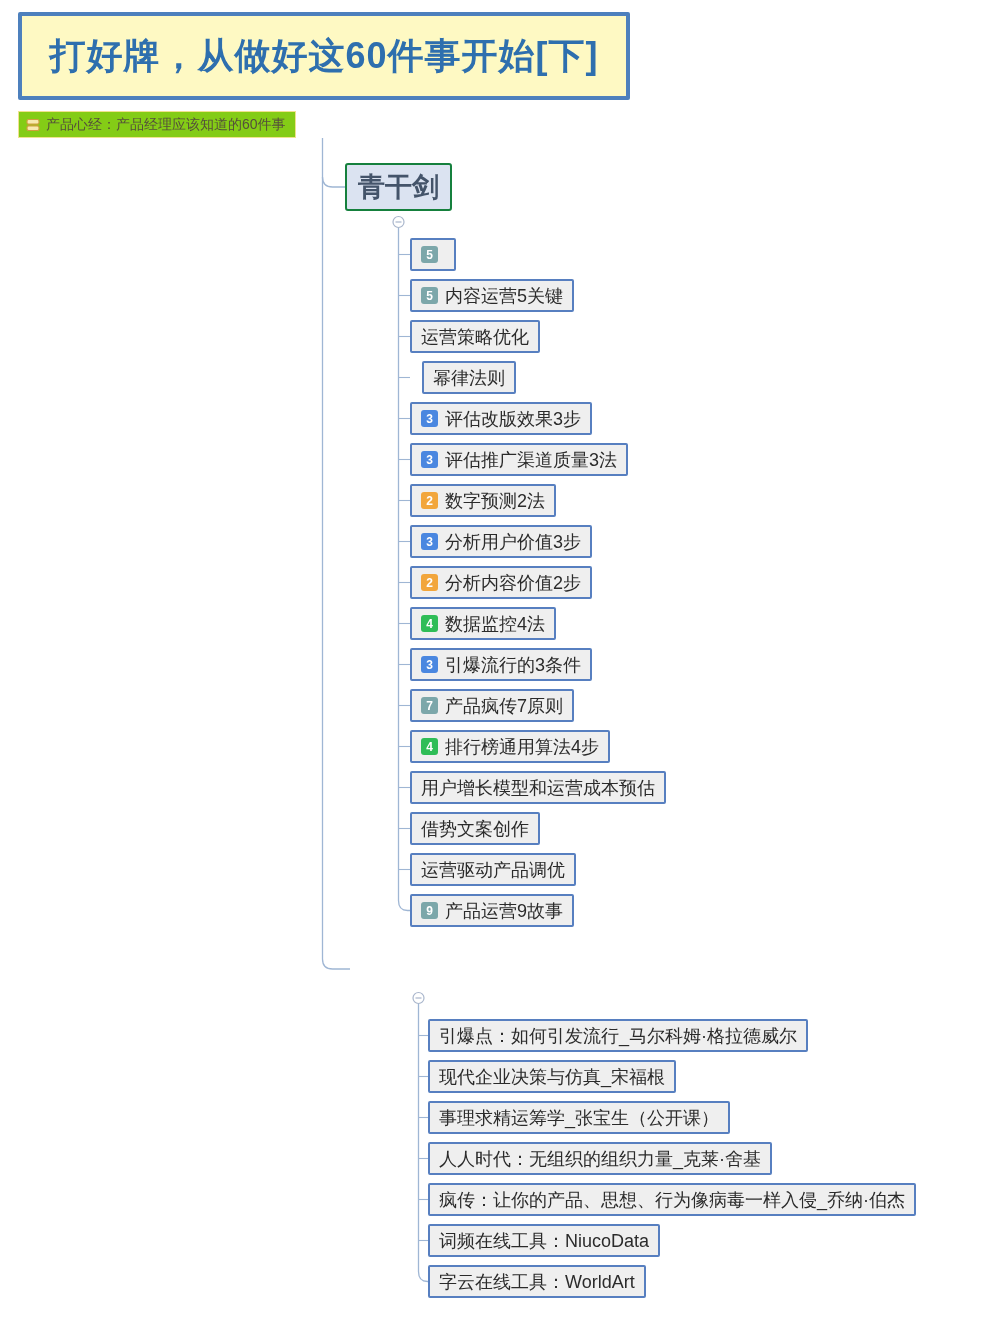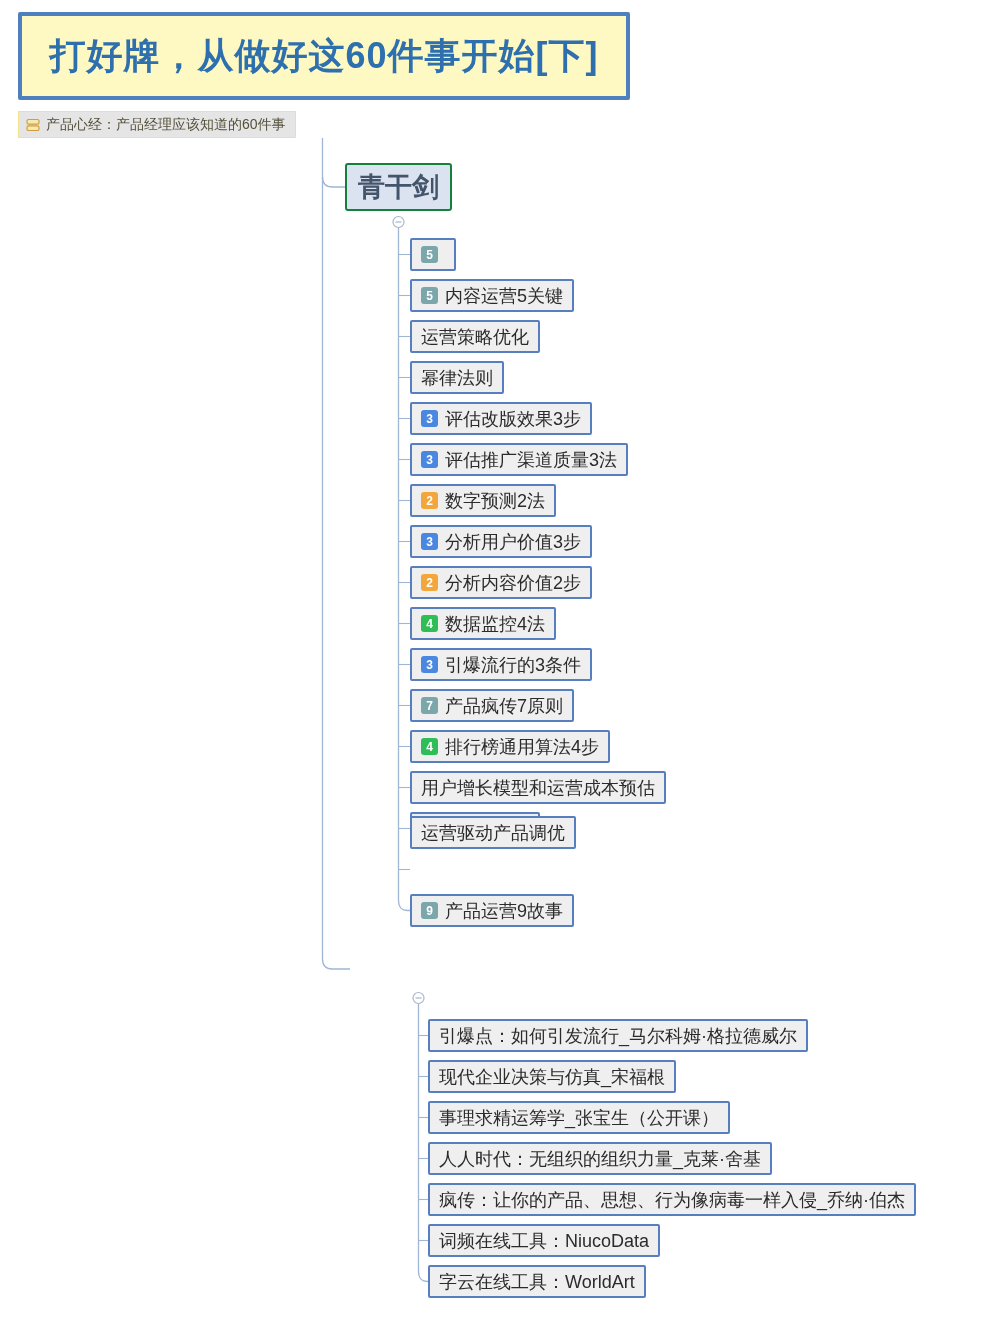--- a/index.html
+++ b/index.html
@@ -13,21 +13,21 @@
     position:absolute;left:18px;top:12px;width:612px;height:88px;
     box-sizing:border-box;border:4px solid #4d80bd;background:#fef9c3;
     border-radius:2px;display:flex;align-items:center;justify-content:center;
   }
   .root-topic .root-text{
     font-size:36px;font-weight:bold;color:#2e6fae;letter-spacing:1px;
   }
 
   .map-label{
     position:absolute;left:18px;top:111px;height:27px;
-    background:#e5e5e5;display:inline-flex;align-items:center;
+    background:#84cc16;display:inline-flex;align-items:center;
     padding:0 9px 0 7px;box-sizing:border-box;border:1px solid #f0e28e;
   }
   .map-label .label-text{font-size:14px;color:#55503a;margin-left:6px;white-space:nowrap;}
 
   .branch-topic{
     position:absolute;box-sizing:border-box;
     border:2px solid #15803d;background:#dbe3f1;border-radius:3px;
     display:flex;align-items:center;justify-content:center;
     color:#44546a;font-weight:bold;
   }
@@ -110,21 +110,21 @@
       <div class="topic-node" style="left: 410px; top: 238px;">
         <span class="count-badge" style="background: rgb(124, 167, 170);">5</span>
       </div>
       <div class="topic-node" style="left: 410px; top: 279px;">
         <span class="count-badge" style="background: rgb(124, 167, 170);">5</span>
         <span class="topic-text">内容运营5关键</span>
       </div>
       <div class="topic-node" style="left: 410px; top: 320px;">
         <span class="topic-text">运营策略优化</span>
       </div>
-      <div class="topic-node" style="left: 410px; top: 361px; text-align: center;">
+      <div class="topic-node" style="left: 422px; top: 361px; text-align: center;">
         <span class="topic-text">幂律法则</span>
       </div>
       <div class="topic-node" style="left: 410px; top: 402px;">
         <span class="count-badge" style="background: rgb(74, 135, 224);">3</span>
         <span class="topic-text">评估改版效果3步</span>
       </div>
       <div class="topic-node" style="left: 410px; top: 443px;">
         <span class="count-badge" style="background: rgb(74, 135, 224);">3</span>
         <span class="topic-text">评估推广渠道质量3法</span>
       </div>
@@ -155,21 +155,21 @@
       <div class="topic-node" style="left: 410px; top: 730px;">
         <span class="count-badge" style="background: rgb(47, 189, 87);">4</span>
         <span class="topic-text">排行榜通用算法4步</span>
       </div>
       <div class="topic-node" style="left: 410px; top: 771px;">
         <span class="topic-text">用户增长模型和运营成本预估</span>
       </div>
       <div class="topic-node" style="left: 410px; top: 812px;">
         <span class="topic-text">借势文案创作</span>
       </div>
-      <div class="topic-node" style="left: 410px; top: 816px;">
+      <div class="topic-node" style="left: 410px; top: 853px;">
         <span class="topic-text">运营驱动产品调优</span>
       </div>
       <div class="topic-node" style="left: 410px; top: 894px;">
         <span class="count-badge" style="background: rgb(124, 167, 170);">9</span>
         <span class="topic-text">产品运营9故事</span>
       </div>
       <div class="topic-node" style="left: 428px; top: 1019px;">
         <span class="topic-text">引爆点：如何引发流行_马尔科姆·格拉德威尔</span>
       </div>
       <div class="topic-node" style="left: 428px; top: 1060px;">

